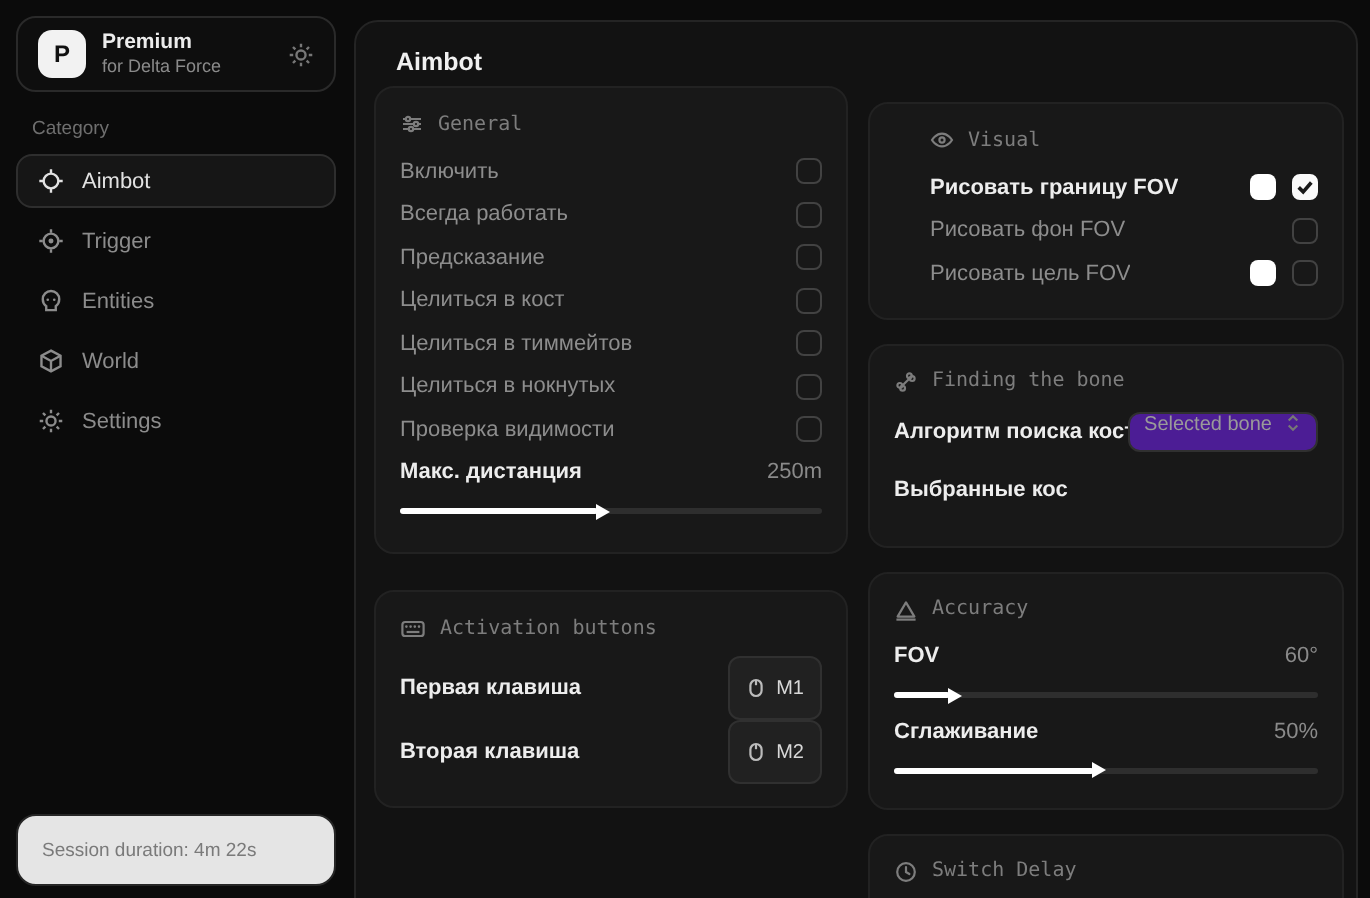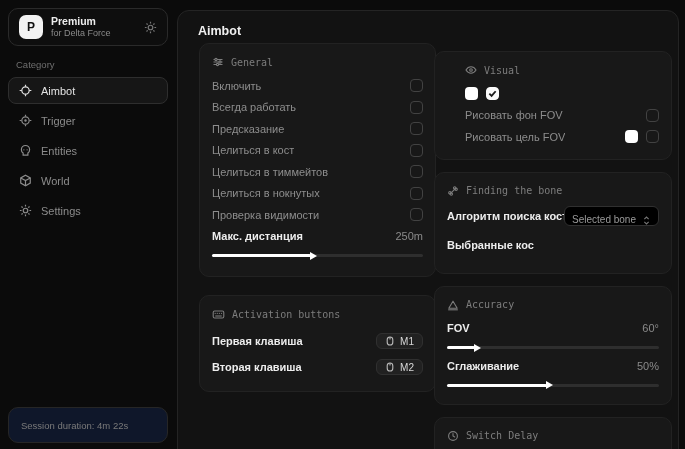--- a/index.html
+++ b/index.html
@@ -29,29 +29,29 @@
   .nav-item {
     height:27px; display:flex; align-items:center; gap:9px; padding:0 10px;
     border-radius:8px; color:#8c8c8c; font-size:11px; margin-bottom:3px;
     border:1px solid transparent; cursor:default;
   }
   .nav-item.active { background:#161616; border-color:#2e2e2e; color:#e2e2e2; }
   .nav-item .nicon { display:flex; color:inherit; }
   .session {
     position:absolute; left:8px; bottom:6px; width:160px; height:36px;
     border:1px solid #262626; border-radius:10px; display:flex; align-items:center;
-    padding:0 12px; font-size:9.5px; color:#7a7a7a; background:#0f172a;
+    padding:0 12px; font-size:9.5px; color:#7a7a7a; background:#e5e5e5;
   }
   
   .main {
     position:absolute; left:177px; top:10px; width:502px; height:460px;
     background:#121212; border:1px solid #242424; border-radius:12px;
   }
   .main-title { position:absolute; left:20px; top:13px; font-size:12.5px; font-weight:700; color:#f0f0f0; }
-  .col-left  { position:absolute; left:21px;  top:32px; width:237px; }
+  .col-left  { position:absolute; left:9px;  top:32px; width:237px; }
   .col-right { position:absolute; left:256px; top:40px; width:238px; }
   .card {
     background:#181818; border:1px solid #222; border-radius:10px;
     padding:9px 12px 11px 12px; margin-bottom:16px;
   }
   .card-head {
     display:flex; align-items:center; gap:7px; color:#7d7d7d;
     font-family:"DejaVu Sans Mono",monospace; font-size:10px; margin:3px 0 7px 0;
   }
   .card-head .hicon { display:flex; color:#7d7d7d; }
@@ -73,27 +73,27 @@
   
   .slider-track { position:relative; height:3px; background:#2e2e2e; border-radius:2px; margin:7px 0 6px 0; }
   .slider-fill { position:absolute; left:0; top:0; height:3px; background:#fff; border-radius:2px; }
   .slider-thumb {
     position:absolute; right:-6px; top:50%; transform:translateY(-50%);
     width:0; height:0; border-top:4px solid transparent; border-bottom:4px solid transparent;
     border-left:7px solid #fff;
   }
   
   .dropdown {
-    height:20px; padding:0 7px; border-radius:6px; background:#000000; border:1px solid #303030;
-    display:flex; align-items:flex-end; gap:6px; font-size:10px; color:#9a9a9a; flex-shrink:0;
+    height:20px; padding:0 7px; border-radius:6px; background:#4c1d95; border:1px solid #303030;
+    display:flex; align-items:flex-start; gap:6px; font-size:10px; color:#9a9a9a; flex-shrink:0;
   }
   .dropdown .dicon { display:flex; color:#777; }
   
   .badge {
-    height:16px; padding:0 8px; border-radius:6px; background:#212121; border:1px solid #303030;
+    height:32px; padding:0 8px; border-radius:6px; background:#212121; border:1px solid #303030;
     display:flex; align-items:center; gap:5px; font-size:10px; color:#d8d8d8; flex-shrink:0;
   }
   .badge .bicon { display:flex; color:#bbb; }
   .bone-row { margin-bottom:5px; }
 </style>
 </head>
 <body>
 
 <div class="app">
 
@@ -269,20 +269,21 @@
         <div class="card-head">
           <span class="hicon">
             <svg width="12" height="12" viewBox="0 0 12 12" fill="none" stroke="currentColor" stroke-width="1.1">
               <path d="M1 6s1.9-3.2 5-3.2S11 6 11 6 9.1 9.2 6 9.2 1 6 1 6Z"></path>
                 <circle cx="6" cy="6" r="1.3"></circle>
             </svg>
           </span>
           <span>Visual</span>
         </div>
         <div class="row">
+          <span class="row-label emph">Рисовать границу FOV</span>
           <span class="controls">
             <span class="swatch" style="background: rgb(255, 255, 255);"></span>
             <span class="checkbox checked">
                 <svg class="check" width="9" height="9" viewBox="0 0 10 10" fill="none" stroke="#1a1a1a" stroke-width="2">
                   <path d="M1.5 5.2 4 7.7 8.5 2.5"></path>
                 </svg>
               </span>
           </span>
         </div>
         <div class="row">

